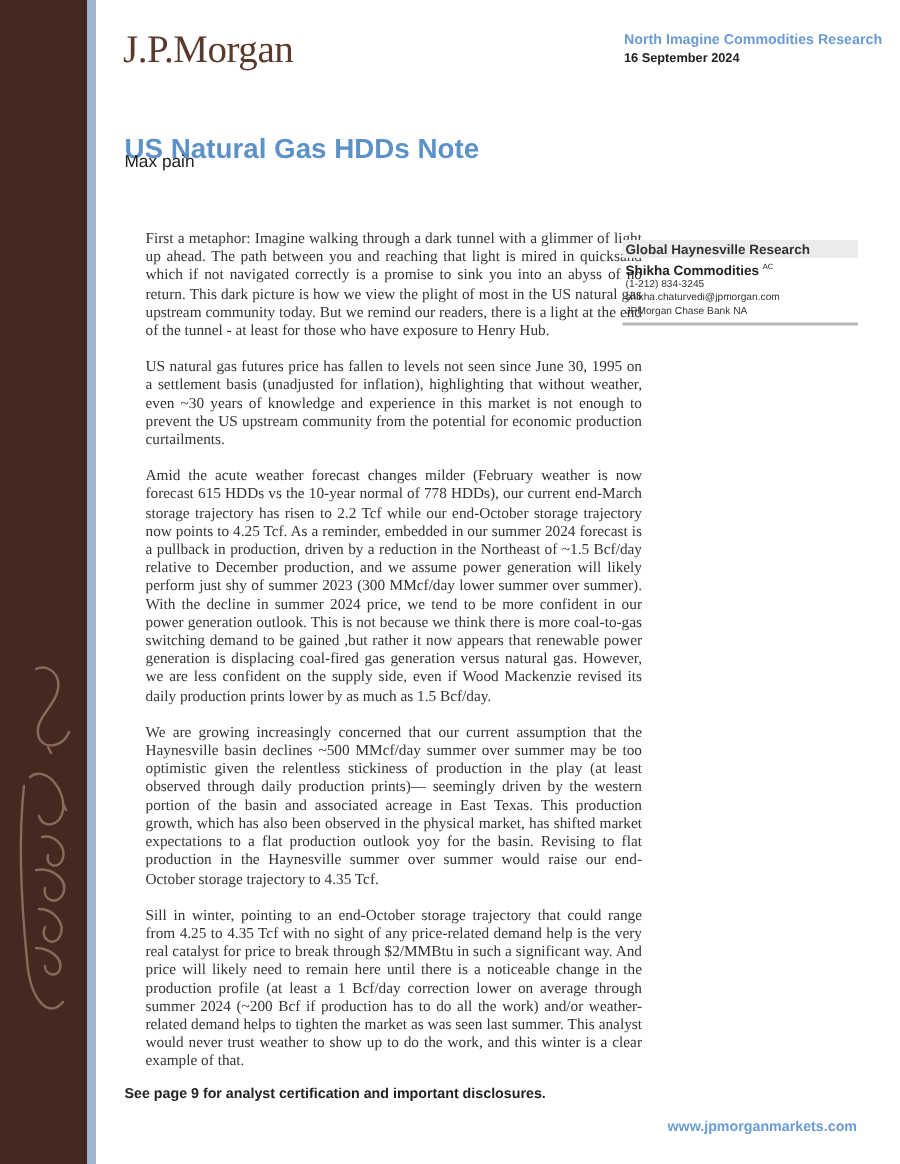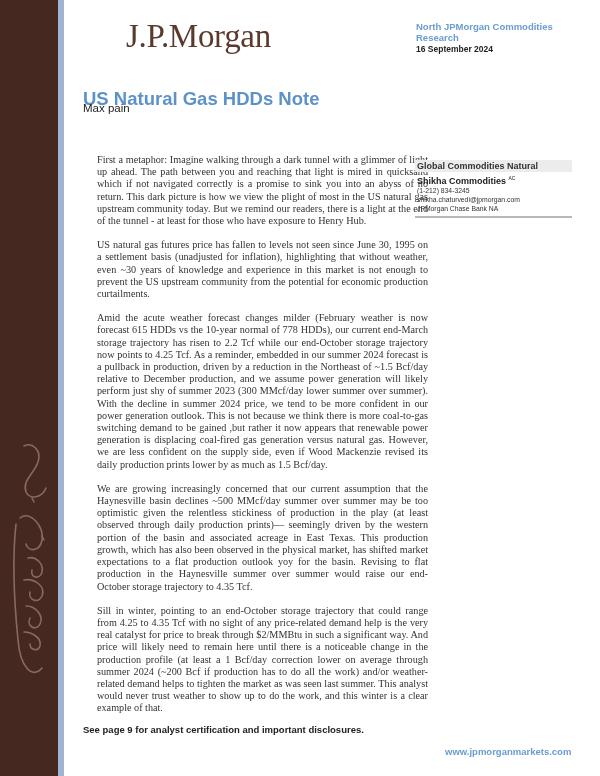--- a/index.html
+++ b/index.html
@@ -14,21 +14,21 @@
       position: absolute; left: 58px; top: 0; width: 6px; height: 776px;
       background: #9fb4d0;
     }
     .signature {
       position: absolute; left: 2px; top: 440px; width: 56px; height: 250px;
     }
 
     .logo {
       position: absolute; left: 82px; top: 18px;
       font-family: "Liberation Serif", serif;
-      font-size: 33px; color: #5a3a2c; letter-spacing: -0.3px; margin-left: 44px;
+      font-size: 26px; color: #5a3a2c; letter-spacing: -0.3px;
     }
 
     .header-right {
       position: absolute; left: 416px; top: 21px; width: 180px;
     }
     .header-division {
       font-size: 9.5px; font-weight: bold; color: #6a9bd1; line-height: 11px;
     }
     .header-date {
       font-size: 8.5px; font-weight: bold; color: #222; margin-top: 1px;
@@ -92,37 +92,37 @@
     <path d="M22 140 C32 138, 44 146, 40 156 C36 164, 26 160, 28 152"></path>
     <path d="M24 166 C34 166, 42 176, 38 184 C34 192, 24 186, 28 178"></path>
     <path d="M22 192 C30 192, 40 198, 38 206 C36 212, 28 210, 28 204"></path>
   </svg>
 </div>
 <div class="sidebar-stripe"></div>
 
 <div class="logo">J.P.Morgan</div>
 
 <div class="header-right">
-  <div class="header-division">North JPMorgan Commodities Research</div>
+  <div class="header-division">North Imagine Commodities Research</div>
   <div class="header-date">16 September 2024</div>
 </div>
 
 <div class="title">US Natural Gas HDDs Note</div>
 <div class="subtitle">Max pain</div>
 
 <div class="body-text">
   <p>First a metaphor: Imagine walking through a dark tunnel with a glimmer of light up ahead. The path between you and reaching that light is mired in quicksand which if not navigated correctly is a promise to sink you into an abyss of no return. This dark picture is how we view the plight of most in the US natural gas upstream community today. But we remind our readers, there is a light at the end of the tunnel - at least for those who have exposure to Henry Hub.</p>
   <p>US natural gas futures price has fallen to levels not seen since June 30, 1995 on a settlement basis (unadjusted for inflation), highlighting that without weather, even ~30 years of knowledge and experience in this market is not enough to prevent the US upstream community from the potential for economic production curtailments.</p>
   <p>Amid the acute weather forecast changes milder (February weather is now forecast 615 HDDs vs the 10-year normal of 778 HDDs), our current end-March storage trajectory has risen to 2.2 Tcf while our end-October storage trajectory now points to 4.25 Tcf. As a reminder, embedded in our summer 2024 forecast is a pullback in production, driven by a reduction in the Northeast of ~1.5 Bcf/day relative to December production, and we assume power generation will likely perform just shy of summer 2023 (300 MMcf/day lower summer over summer). With the decline in summer 2024 price, we tend to be more confident in our power generation outlook. This is not because we think there is more coal-to-gas switching demand to be gained ,but rather it now appears that renewable power generation is displacing coal-fired gas generation versus natural gas. However, we are less confident on the supply side, even if Wood Mackenzie revised its daily production prints lower by as much as 1.5 Bcf/day.</p>
   <p>We are growing increasingly concerned that our current assumption that the Haynesville basin declines ~500 MMcf/day summer over summer may be too optimistic given the relentless stickiness of production in the play (at least observed through daily production prints)— seemingly driven by the western portion of the basin and associated acreage in East Texas. This production growth, which has also been observed in the physical market, has shifted market expectations to a flat production outlook yoy for the basin. Revising to flat production in the Haynesville summer over summer would raise our end-October storage trajectory to 4.35 Tcf.</p>
   <p>Sill in winter, pointing to an end-October storage trajectory that could range from 4.25 to 4.35 Tcf with no sight of any price-related demand help is the very real catalyst for price to break through $2/MMBtu in such a significant way. And price will likely need to remain here until there is a noticeable change in the production profile (at least a 1 Bcf/day correction lower on average through summer 2024 (~200 Bcf if production has to do all the work) and/or weather-related demand helps to tighten the market as was seen last summer. This analyst would never trust weather to show up to do the work, and this winter is a clear example of that.</p>
 </div>
 
 <div class="analyst-box">
-  <div class="analyst-header">Global Commodities Natural</div>
+  <div class="analyst-header">Global Haynesville Research</div>
   <div class="analyst-name">
     <span>Shikha Commodities</span>
     <sup>AC</sup>
   </div>
   <div class="analyst-line">(1-212) 834-3245</div>
   <div class="analyst-line">shikha.chaturvedi@jpmorgan.com</div>
   <div class="analyst-line">JPMorgan Chase Bank NA</div>
   <div class="analyst-rule"></div>
 </div>
 

